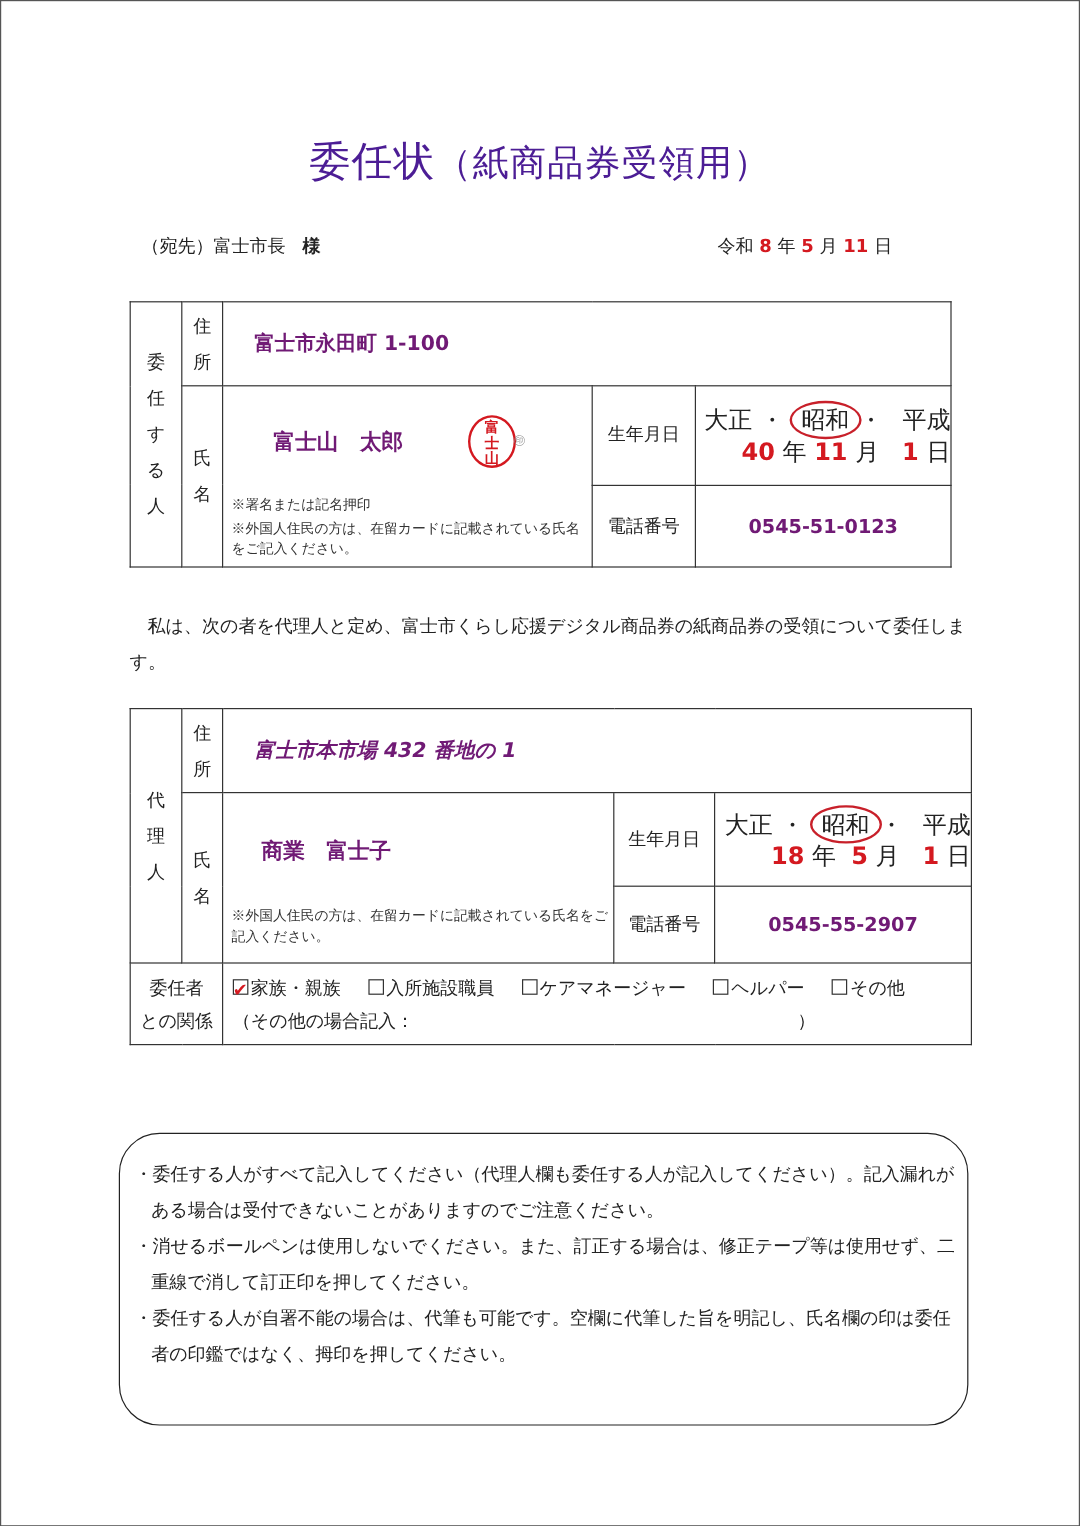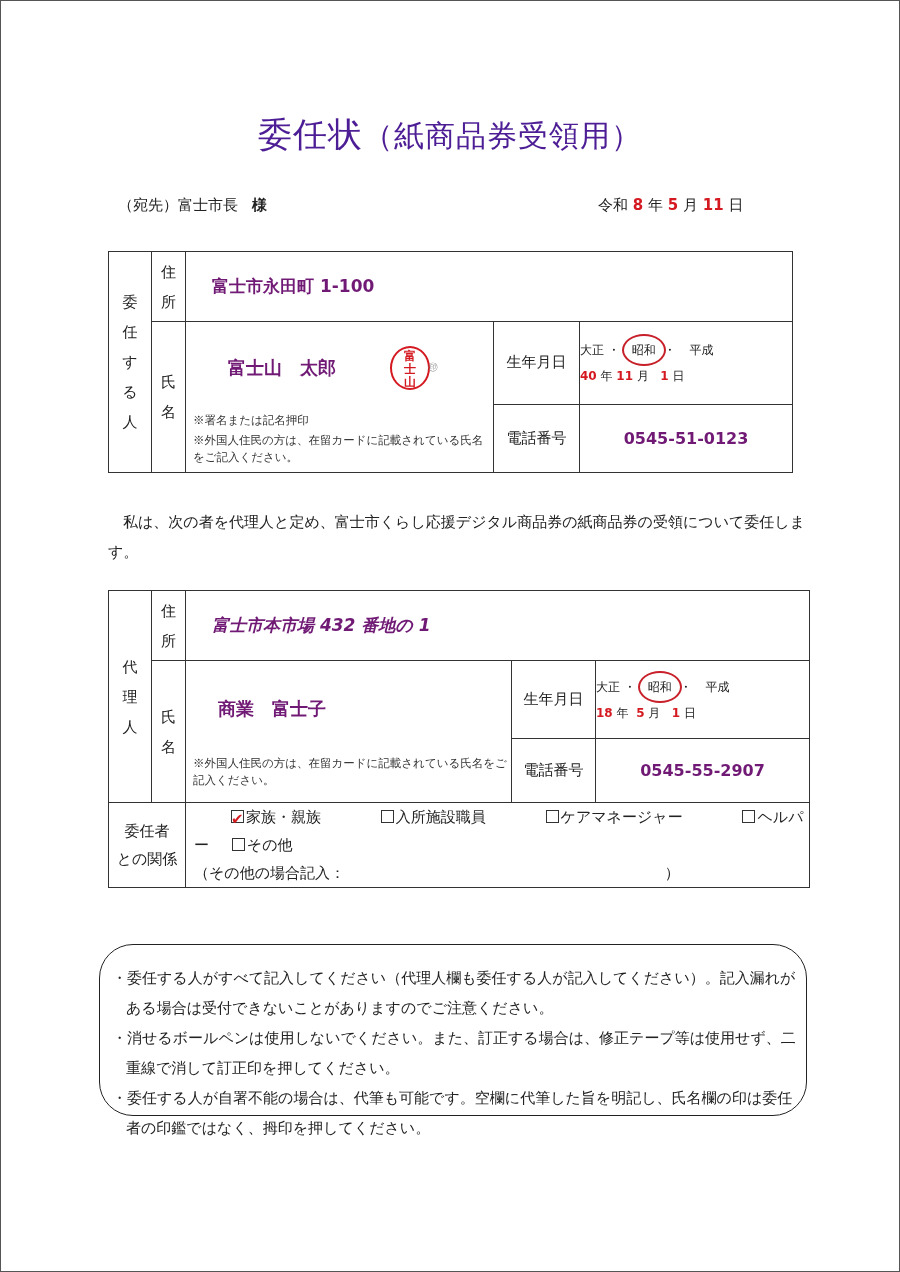--- a/index.html
+++ b/index.html
@@ -31,21 +31,21 @@
   table.form td {
     border: 1px solid #333; padding: 0; vertical-align: middle; font-size: 15px;
   }
   .vlabel {
     text-align: center; line-height: 30px; font-size: 16px;
   }
   .vlabel span { display: block; }
   .redbig { color: #701a75; font-family: "DejaVu Sans", sans-serif; font-weight: bold; font-size: 18px; }
   .note { font-size: 11.5px; line-height: 17px; color: #333; }
   .center { text-align: center; }
-  .era { font-size: 12px; text-align: left; line-height: 26px; }
+  .era { font-size: 20px; text-align: right; line-height: 26px; }
   .era .circled {
     display: inline-block; border: 2px solid #c8202a; border-radius: 50%;
     padding: 1px 8px; margin: -3px -2px;
   }
   .stamp {
     position: absolute; width: 40px; height: 44px; border: 2px solid #d41920;
     border-radius: 50%; color: #d41920; font-family: "DejaVu Sans", sans-serif;
     font-weight: bold; font-size: 12px; text-align: center; line-height: 13px;
     padding-top: 2px; box-sizing: border-box;
   }
@@ -55,23 +55,23 @@
     font-size: 15px; line-height: 30px;
   }
   .checkbox {
     display: inline-block; width: 11px; height: 11px; border: 1px solid #333;
     vertical-align: -1px; margin-right: 2px; position: relative;
   }
   .checkbox.checked::after {
     content: "\2714"; position: absolute; left: -1px; top: -6px; color: #d41920;
     font-size: 15px; font-family: "DejaVu Sans", sans-serif;
   }
-  .opt { margin-right: 18px; margin-left: 37px; }
+  .opt { margin-right: 18px; }
   .notice-box {
-    position: absolute; top: 944px; left: 99px; width: 708px; height: 172px;
+    position: absolute; top: 944px; left: 99px; width: 708px; height: 244px;
     border: 1.5px solid #222; border-radius: 34px; box-sizing: border-box;
     padding: 18px 0 0 12px; font-size: 15px; line-height: 30px;
   }
   .notice-box .item { text-indent: -14px; padding-left: 14px; }
 </style>
 </head>
 <body>
 
 <div class="page-border"></div>
 

